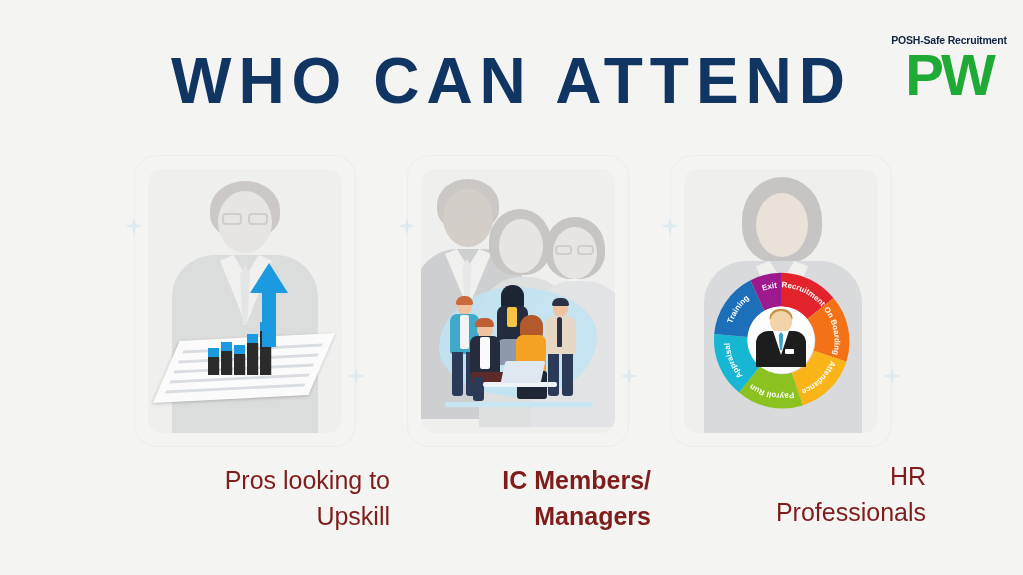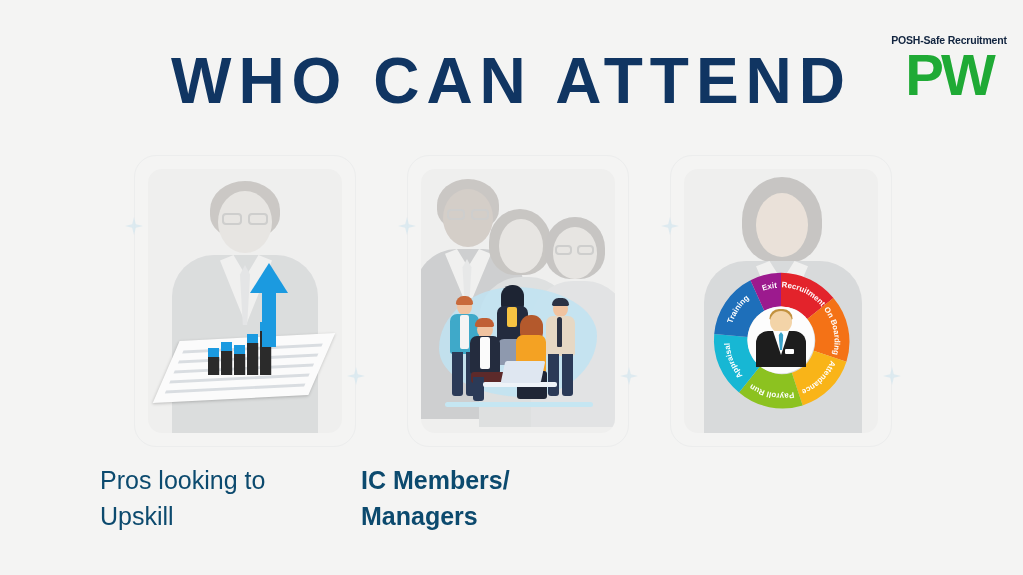--- a/index.html
+++ b/index.html
@@ -328,24 +328,24 @@
     position: absolute;
     top: 462px;
     left: 0;
     width: 1023px;
     height: 90px;
   }
   .caption {
     position: absolute;
     top: 0;
     width: 290px;
-    text-align: left;
+    text-align: right;
     font-size: 25px;
     line-height: 36px;
-    color: #0c4a6e;
+    color: #7f1d1d;
     font-family: "Liberation Sans", sans-serif;
     white-space: pre-line;
   }
   .cap-1 { left: 100px; }
   .cap-2 { left: 361px; font-weight: bold; }
   .cap-3 { left: 636px; top: -4px; }
 </style>
 </head>
 <body>
 
@@ -563,13 +563,15 @@
     </div>
   </div>
 
 </div>
 
 <div class="captions">
   <div class="caption cap-1">Pros looking to
 Upskill</div>
   <div class="caption cap-2">IC Members/
 Managers</div>
+  <div class="caption cap-3">HR
+Professionals</div>
 </div>
 
 </body></html>

